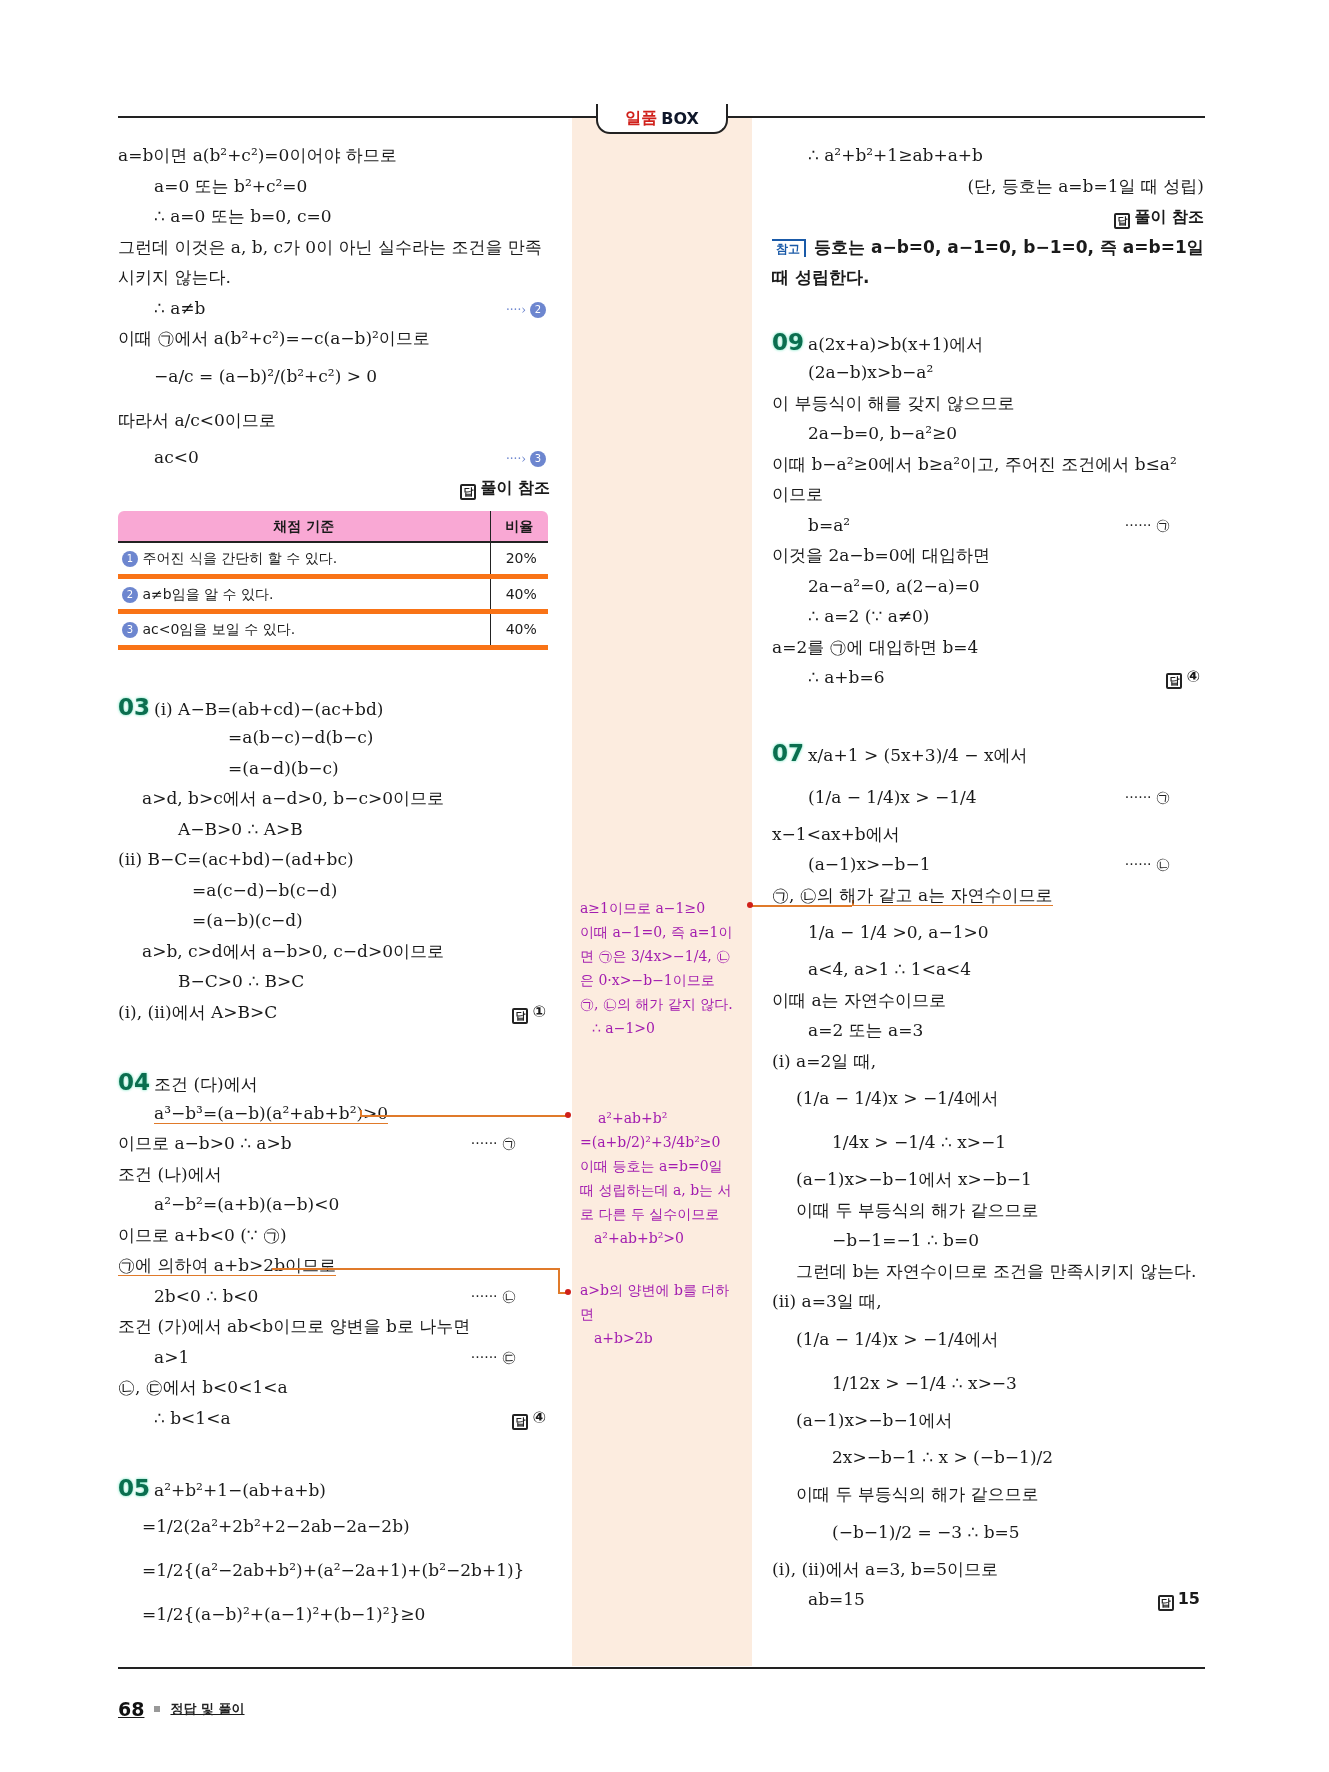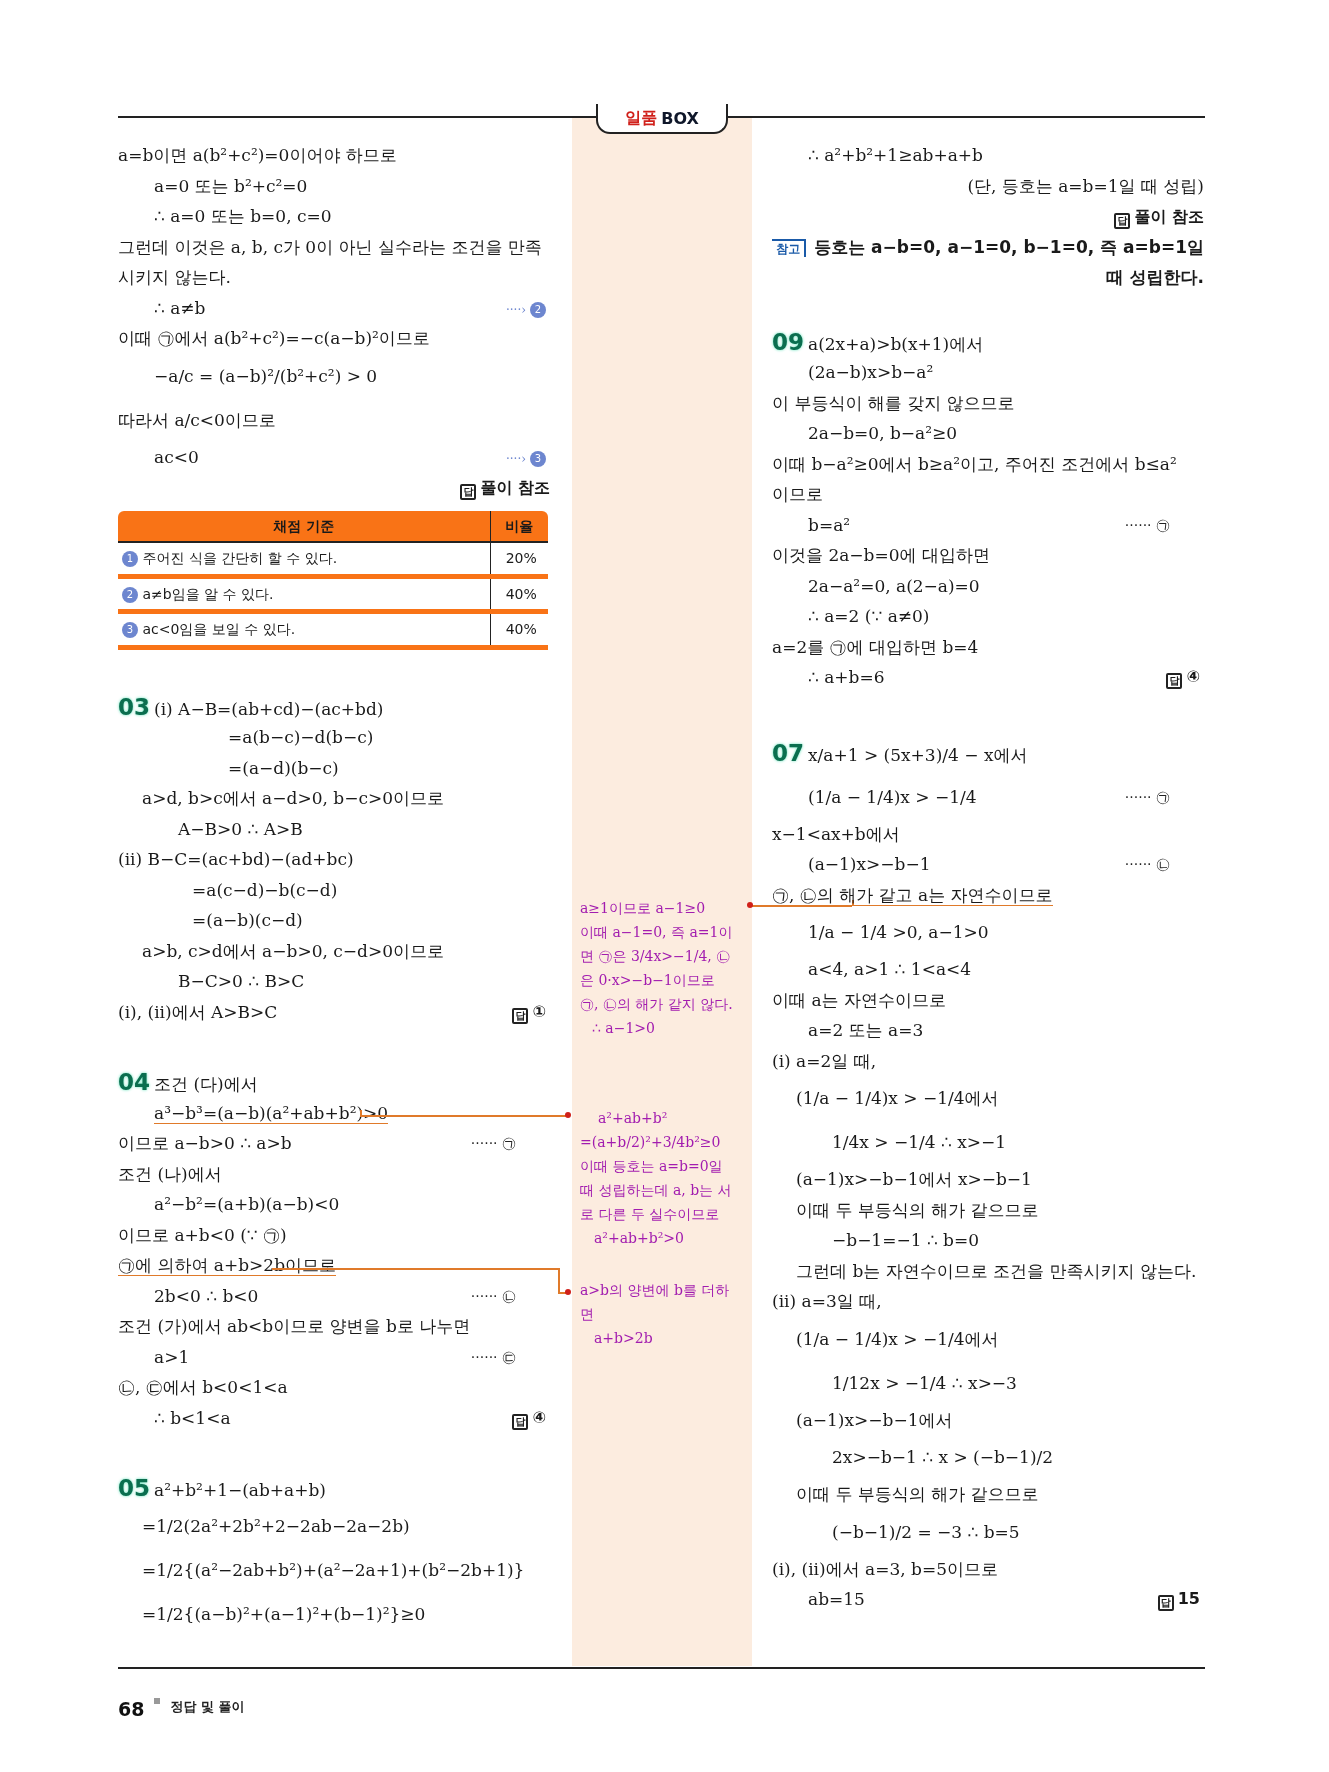--- a/index.html
+++ b/index.html
@@ -15,22 +15,22 @@
   .top-rule-left { position: absolute; left: 118px; top: 116px; width: 480px; height: 2px; background: #222; }
   .top-rule-right { position: absolute; left: 725px; top: 116px; width: 480px; height: 2px; background: #222; }
   .box-tab { position: absolute; left: 596px; top: 104px; width: 132px; height: 30px;
              border: 2px solid #222; border-top: none; border-radius: 0 0 14px 14px; background: #fff;
              display: flex; align-items: center; justify-content: center;
              font-family: "DejaVu Sans", sans-serif; font-weight: bold; font-size: 16px; gap: 4px; }
   .box-tab .red { color: #d0201a; }
   .box-tab .black { color: #0f172a; }
 
   .bottom-rule { position: absolute; left: 118px; top: 1667px; width: 1087px; height: 2px; background: #222; }
-  .footer { position: absolute; left: 118px; top: 1698px; display: flex; gap: 10px;
-            font-family: "DejaVu Sans", sans-serif; }
+  .footer { position: absolute; left: 118px; top: 1698px; display: flex; align-items: center; gap: 10px;
+            font-family: "DejaVu Sans", sans-serif; text-decoration: underline; }
   .footer .pg { font-weight: bold; font-size: 19px; color: #111; }
   .footer .sq { width: 6px; height: 6px; background: #999; }
   .footer .title { font-size: 13px; color: #222; font-weight: bold; }
 
   
   .col { position: absolute; font-size: 17px; line-height: 30.5px; }
   .col-left { left: 118px; top: 140px; width: 432px; }
   .col-right { left: 772px; top: 140px; width: 432px; }
 
   .line { white-space: nowrap; position: relative; height: 30.5px; }
@@ -50,30 +50,30 @@
           display: inline-block; width: 36px; text-shadow: 0 0 3px #5ee0b8; }
   .gap { height: 30px; }
 
   .step-bullet { display: inline-block; width: 16px; height: 16px; border-radius: 50%; background: #6d86cf;
                  color: #fff; font-size: 10px; line-height: 16px; text-align: center; font-family: "DejaVu Sans", sans-serif;
                  vertical-align: 1px; }
   .dots { color: #6d86cf; font-size: 12px; margin-right: 4px; }
 
   
   .score-table { width: 430px; border-collapse: collapse; font-family: "DejaVu Sans", sans-serif; font-size: 14px; margin-top: 8px; }
-  .score-table th { background: #f97316; font-weight: bold; height: 26px; border-bottom: 2px solid #222; }
+  .score-table th { background: #f9a8d4; font-weight: bold; height: 26px; border-bottom: 2px solid #222; }
   .score-table th:first-child { border-radius: 6px 0 0 0; }
   .score-table th:last-child { border-radius: 0 6px 0 0; border-left: 1px solid #222; }
   .score-table td { height: 29px; border-bottom: 5px solid #f97316; padding-left: 4px; }
   .score-table td:last-child { border-left: 1px solid #222; text-align: center; width: 58px; }
 
   .hl { border-bottom: 1.5px solid #e07a2a; }
   .note-label { display: inline-block; font-family: "DejaVu Sans", sans-serif; font-size: 12px; color: #1a5aa8;
                 border-top: 2px solid #1a5aa8; border-right: 2px solid #1a5aa8; padding: 0 4px; line-height: 16px; margin-right: 8px; font-weight: bold; }
-  .bold-ko { font-family: "DejaVu Sans", sans-serif; font-weight: bold; text-align: right; }
+  .bold-ko { font-family: "DejaVu Sans", sans-serif; font-weight: bold; }
 
   
   .side-note { position: absolute; left: 580px; width: 170px; font-size: 14px; line-height: 24px; color: #a21caf; }
   .side-note .ln { white-space: nowrap; }
   .connector { position: absolute; background: #e07a2a; }
   .dot { position: absolute; width: 6px; height: 6px; border-radius: 50%; background: #d0201a; }
 </style>
 </head>
 <body>
 

